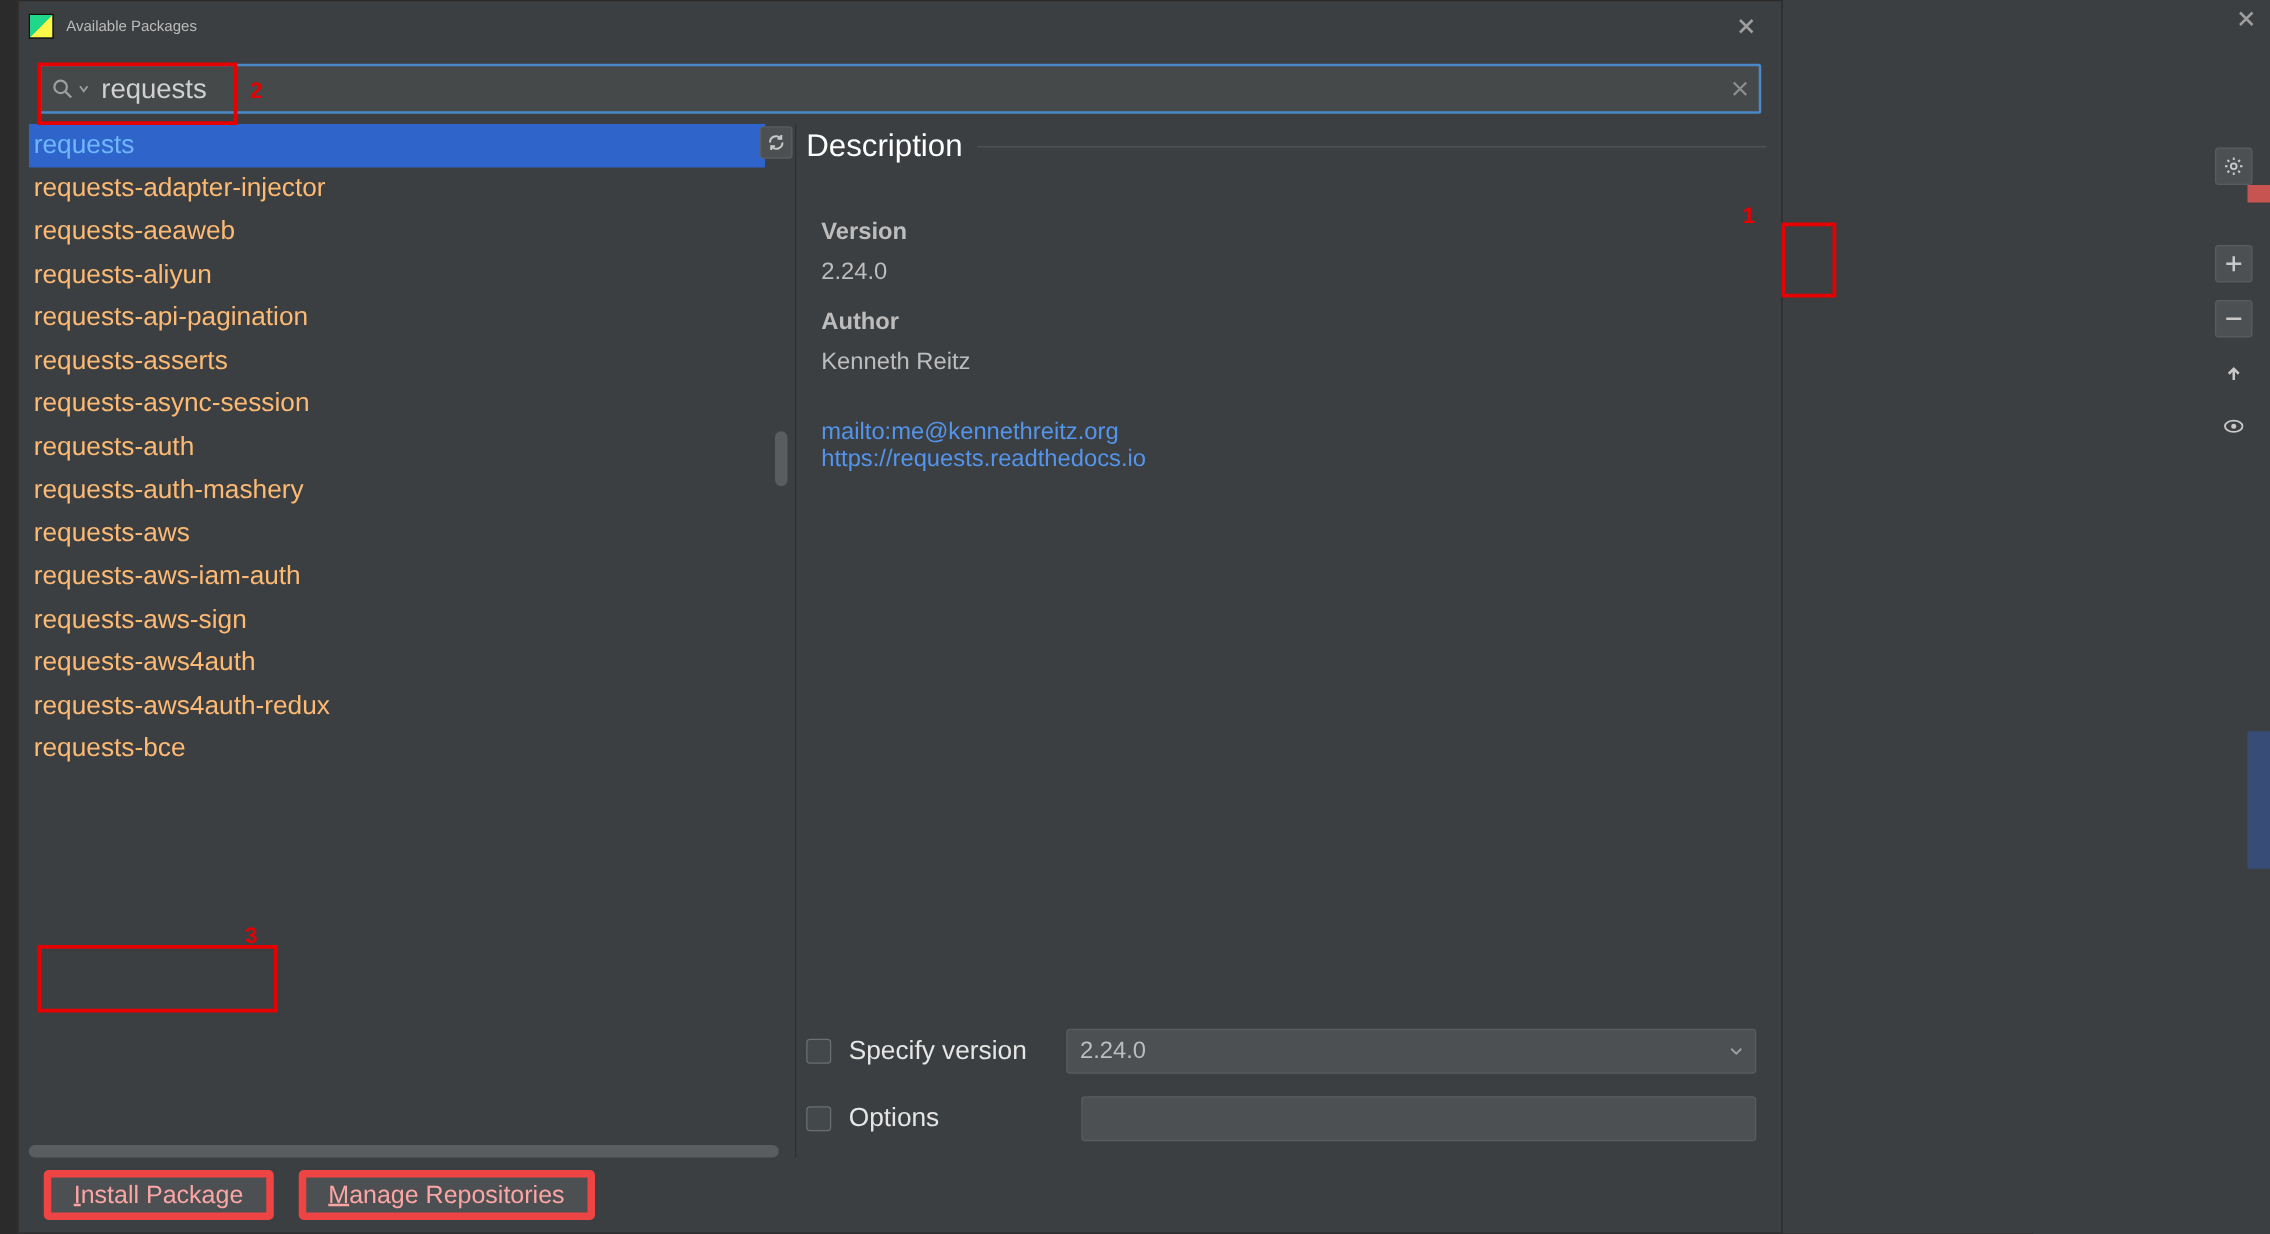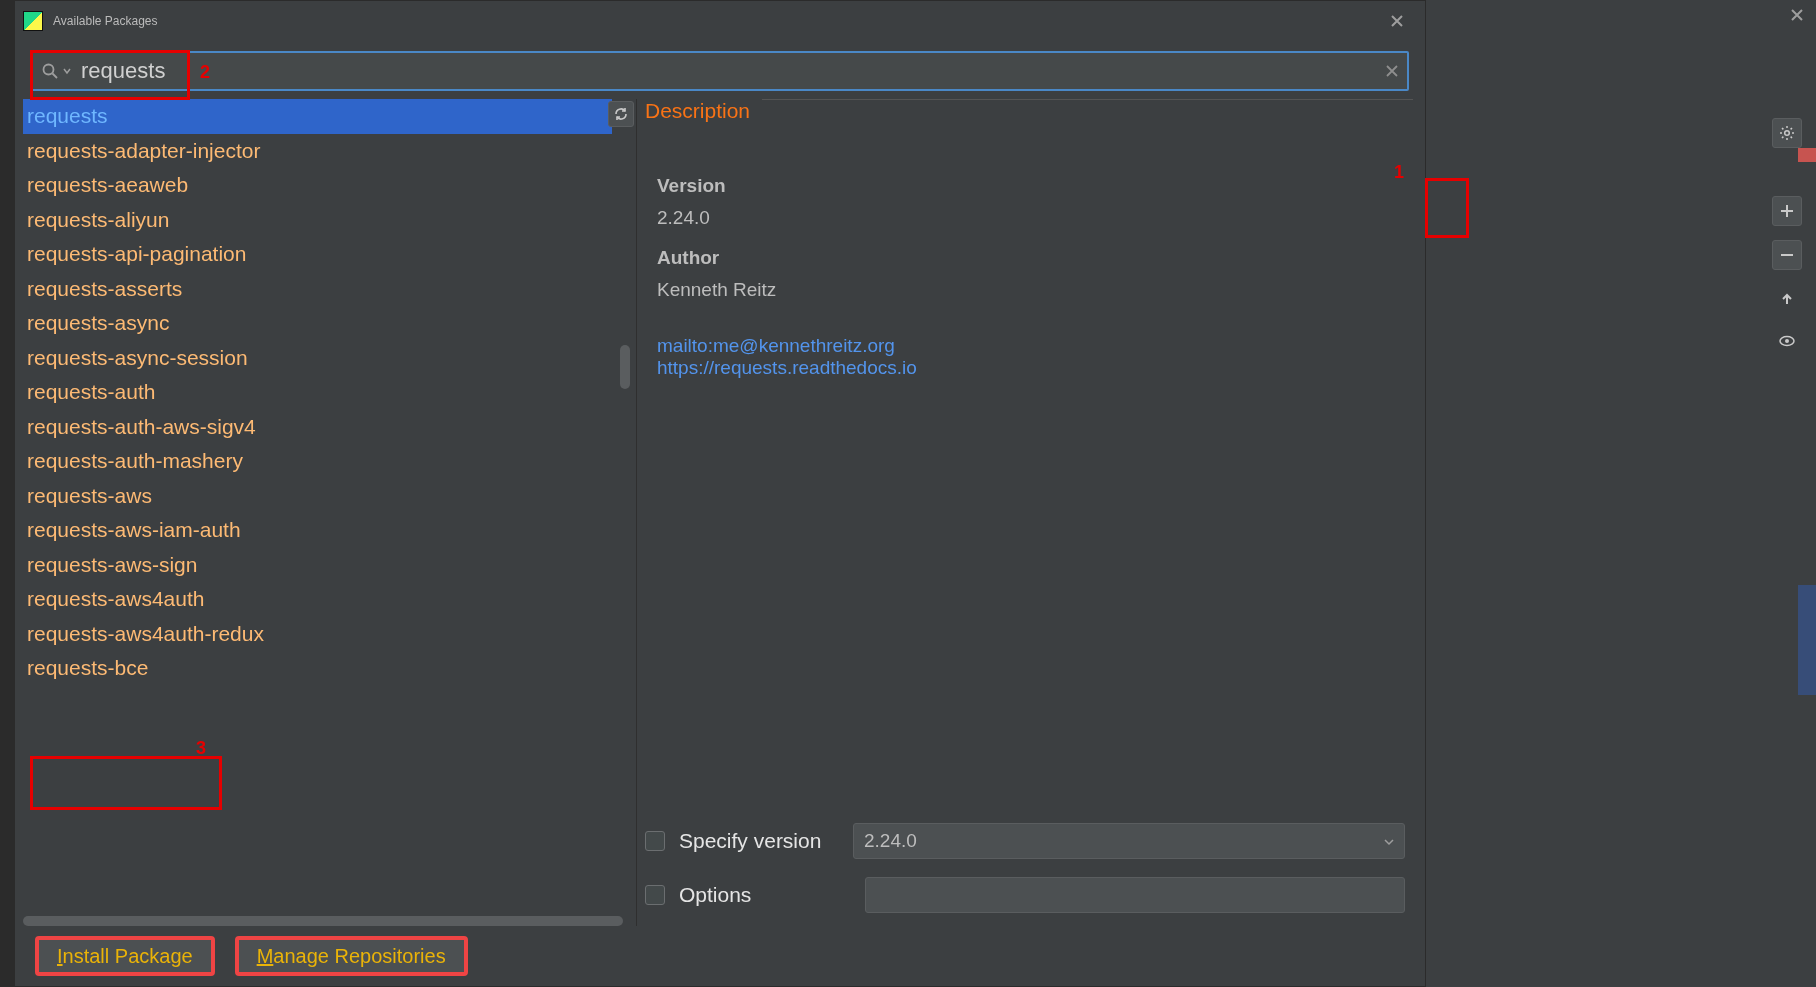--- a/index.html
+++ b/index.html
@@ -75,22 +75,22 @@
   }
   .scroll-track-bottom {
     position:absolute; left:8px; right:8px; bottom:0; height:10px;
   }
   .scroll-track-bottom .sbt {
     position:absolute; left:0; width:600px; height:10px; background:#5a5d5f; border-radius:5px;
   }
 
   .right-pane { flex:1; display:flex; flex-direction:column; min-height:0; padding:0 12px 0 0; }
   .desc-header {
-    display:flex; height:36px; padding-left:8px;
-    font-size:21px; color:#f97316;
+    display:flex; align-items:center; height:36px; padding-left:8px;
+    font-size:25px; color:#ffffff;
   }
   .desc-header .line { flex:1; height:1px; background:#555; margin-left:12px; }
   .desc-body {
     flex:1; padding:22px 20px; font-size:19px; color:#bdbdbd; overflow:auto;
   }
   .desc-body .lbl { color:#bdbdbd; font-weight:600; margin-top:18px; }
   .desc-body .val { margin-top:10px; }
   .desc-body a { color:#5394ec; text-decoration:none; }
 
   .desc-controls { padding:8px 8px 0 8px; }
@@ -110,22 +110,22 @@
     flex:1; height:36px; background:#4c5052; border:1px solid #5a5d5f;
     border-radius:3px;
   }
 
   
   .footer {
     height:60px; display:flex; align-items:center; padding:0 20px; gap:20px;
   }
   .btn {
     height:40px; padding:0 18px; display:flex; align-items:center;
-    background:#4c5052; border:4px solid #ef4444; border-radius:4px;
-    color:#eab308; font-size:20px; cursor:pointer;
+    background:#4c5052; border:6px solid #ef4444; border-radius:4px;
+    color:#fca5a5; font-size:20px; cursor:pointer;
   }
   .btn .ul { text-decoration:underline; }
 
   
   .bg-right {
     position:absolute; right:0; top:0; width:390px; height:987px;
     background:#3c3f41;
   }
   .bg-right .close2 { position:absolute; right:12px; top:8px; color:#9e9e9e; cursor:pointer; }
   .bg-right .close2 svg { width:14px; height:14px; }
@@ -218,24 +218,22 @@
   <div class="content">
     <div class="left-pane">
       <div class="list-wrap">
         <div class="list" id="pkg-list">
             <div class="list-item selected">requests</div>
             <div class="list-item">requests-adapter-injector</div>
             <div class="list-item">requests-aeaweb</div>
             <div class="list-item">requests-aliyun</div>
             <div class="list-item">requests-api-pagination</div>
             <div class="list-item">requests-asserts</div>
-            <div class="list-item">requests-async</div>
             <div class="list-item">requests-async-session</div>
             <div class="list-item">requests-auth</div>
-            <div class="list-item">requests-auth-aws-sigv4</div>
             <div class="list-item">requests-auth-mashery</div>
             <div class="list-item">requests-aws</div>
             <div class="list-item">requests-aws-iam-auth</div>
             <div class="list-item">requests-aws-sign</div>
             <div class="list-item">requests-aws4auth</div>
             <div class="list-item">requests-aws4auth-redux</div>
             <div class="list-item">requests-bce</div>
           </div>
         <div class="refresh-btn">
           <svg viewBox="0 0 16 16">

